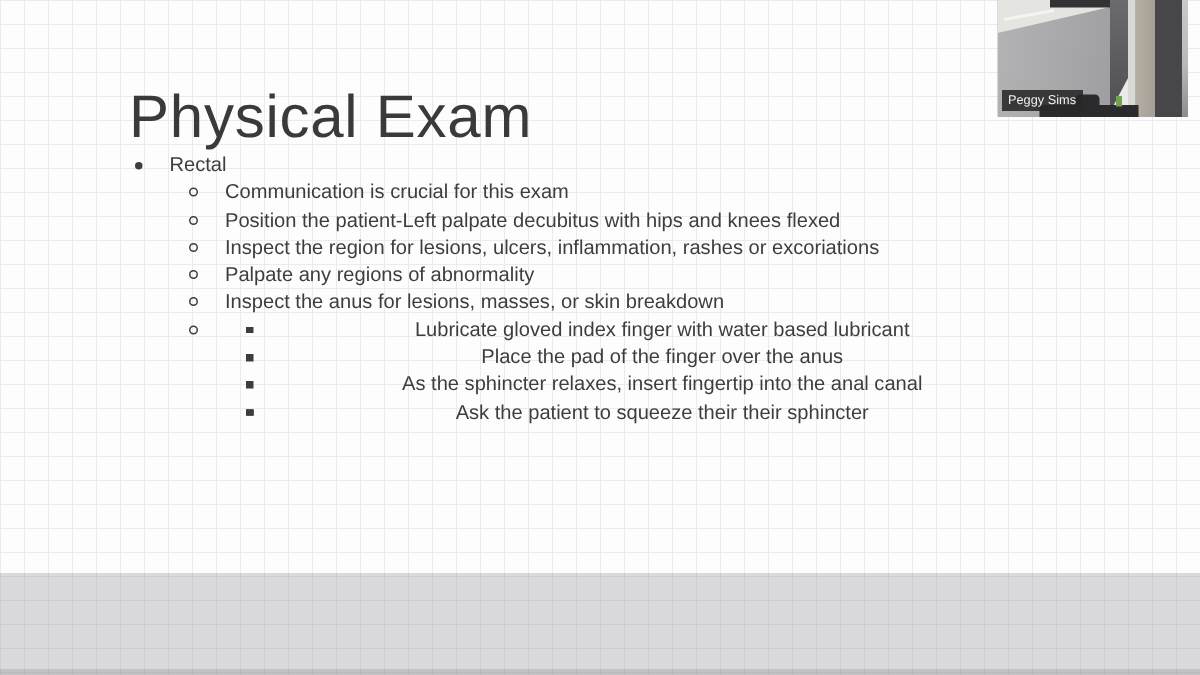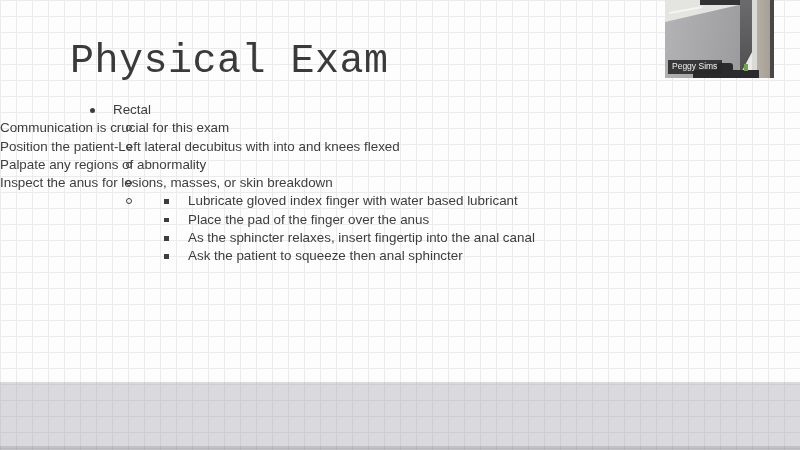--- a/index.html
+++ b/index.html
@@ -11,58 +11,58 @@
   .stage{
     position:relative;width:800px;height:450px;overflow:hidden;
     background-color:#fdfdfe;
     background-image:
       linear-gradient(to right, #ebebee 1px, transparent 1px),
       linear-gradient(to bottom, #ebebee 1px, transparent 1px);
     background-size:16px 16px;
   }
   
   .slide-title{
-    position:absolute;left:70px;top:40px;margin:0;
-    font-family:Liberation Mono, monospace;
+    position:absolute;left:70px;top:40px;margin:16px;
+    font-family:Liberation Sans, sans-serif;
     font-size:40px;font-weight:400;line-height:44px;
     color:#3a3a3a;letter-spacing:0.5px;
   }
   .bullet-list{
     position:absolute;left:0;top:101px;width:644px;
     font-size:13.4px;line-height:18.3px;color:#3d3d3d;
   }
   .li{position:relative;}
   .li .txt{display:inline;}
   .l1{padding-left:113px;}
   .l1 .bullet{
     position:absolute;left:90px;top:7px;width:5px;height:5px;
     border-radius:50%;background:#3d3d3d;
   }
-  .l2{}
+  .l2{padding-left:150px;}
   .l2 .bullet{
     position:absolute;left:126px;top:6px;width:4px;height:4px;
     border:1.2px solid #3d3d3d;border-radius:50%;background:transparent;
   }
-  .l3{padding-left:188px;width:695px;box-sizing:border-box;}
+  .l3{padding-left:188px;width:695px;box-sizing:border-box;text-align:center;}
   .l3 .bullet{
     position:absolute;left:164px;top:7px;width:4.5px;height:4.5px;
     background:#3d3d3d;
   }
   
   .bottom-band{
     position:absolute;left:0;top:382px;width:800px;height:68px;
     background:rgba(140,140,145,0.30);
   }
   .bottom-edge{
     position:absolute;left:0;top:446px;width:800px;height:4px;
     background:rgba(110,110,115,0.22);
   }
   
   .webcam{
-    position:absolute;left:665px;top:0;width:109px;height:78px;
+    position:absolute;left:665px;top:0;width:127px;height:78px;
     overflow:hidden;
     background:linear-gradient(100deg,#b4b4b6 0%,#9c9c9e 70%,#909092 100%);
   }
   .wc-ceiling{
     position:absolute;left:0;top:0;width:78px;height:22px;
     background:#e4e4e1;
     clip-path:polygon(0 0,100% 0,100% 18%,0 100%);
   }
   .wc-light-streak{
     position:absolute;left:4px;top:9px;width:34px;height:2px;
@@ -123,32 +123,33 @@
 
   <h1 class="slide-title">Physical Exam</h1>
 
   <div class="bullet-list">
     <div class="li l1">
       <span class="bullet"></span>
       <span class="txt">Rectal</span>
     </div>
     <div>
         <div class="li l2"><span class="bullet"></span><span class="txt">Communication is crucial for this exam</span></div>
-        <div class="li l2"><span class="bullet"></span><span class="txt">Position the patient-Left lateral decubitus with into and knees flexed</span></div>
+        <div class="li l2"><span class="bullet"></span><span class="txt">Position the patient-Left palpate decubitus with hips and knees flexed</span></div>
+        <div class="li l2"><span class="bullet"></span><span class="txt">Inspect the region for lesions, ulcers, inflammation, rashes or excoriations</span></div>
         <div class="li l2"><span class="bullet"></span><span class="txt">Palpate any regions of abnormality</span></div>
         <div class="li l2"><span class="bullet"></span><span class="txt">Inspect the anus for lesions, masses, or skin breakdown</span></div>
         <div class="li l2"><span class="bullet"></span></div>
       </div>
     <div>
         <div class="li l3"><span class="bullet"></span><span class="txt">Lubricate gloved index finger with water based lubricant</span></div>
         <div class="li l3"><span class="bullet"></span><span class="txt">Place the pad of the finger over the anus</span></div>
         <div class="li l3"><span class="bullet"></span><span class="txt">As the sphincter relaxes, insert fingertip into the anal canal</span></div>
         <div class="li l3"><span class="bullet"></span></div>
         <div class="li l3"><span class="bullet"></span></div>
-        <div class="li l3"><span class="bullet"></span><span class="txt">Ask the patient to squeeze then anal sphincter</span></div>
+        <div class="li l3"><span class="bullet"></span><span class="txt">Ask the patient to squeeze their their sphincter</span></div>
       </div>
   </div>
 
   <div class="bottom-band"></div>
   <div class="bottom-edge"></div>
 
   <div class="webcam">
     <div class="wc-ceiling"></div>
     <div class="wc-light-streak"></div>
     <div class="wc-beam"></div>

